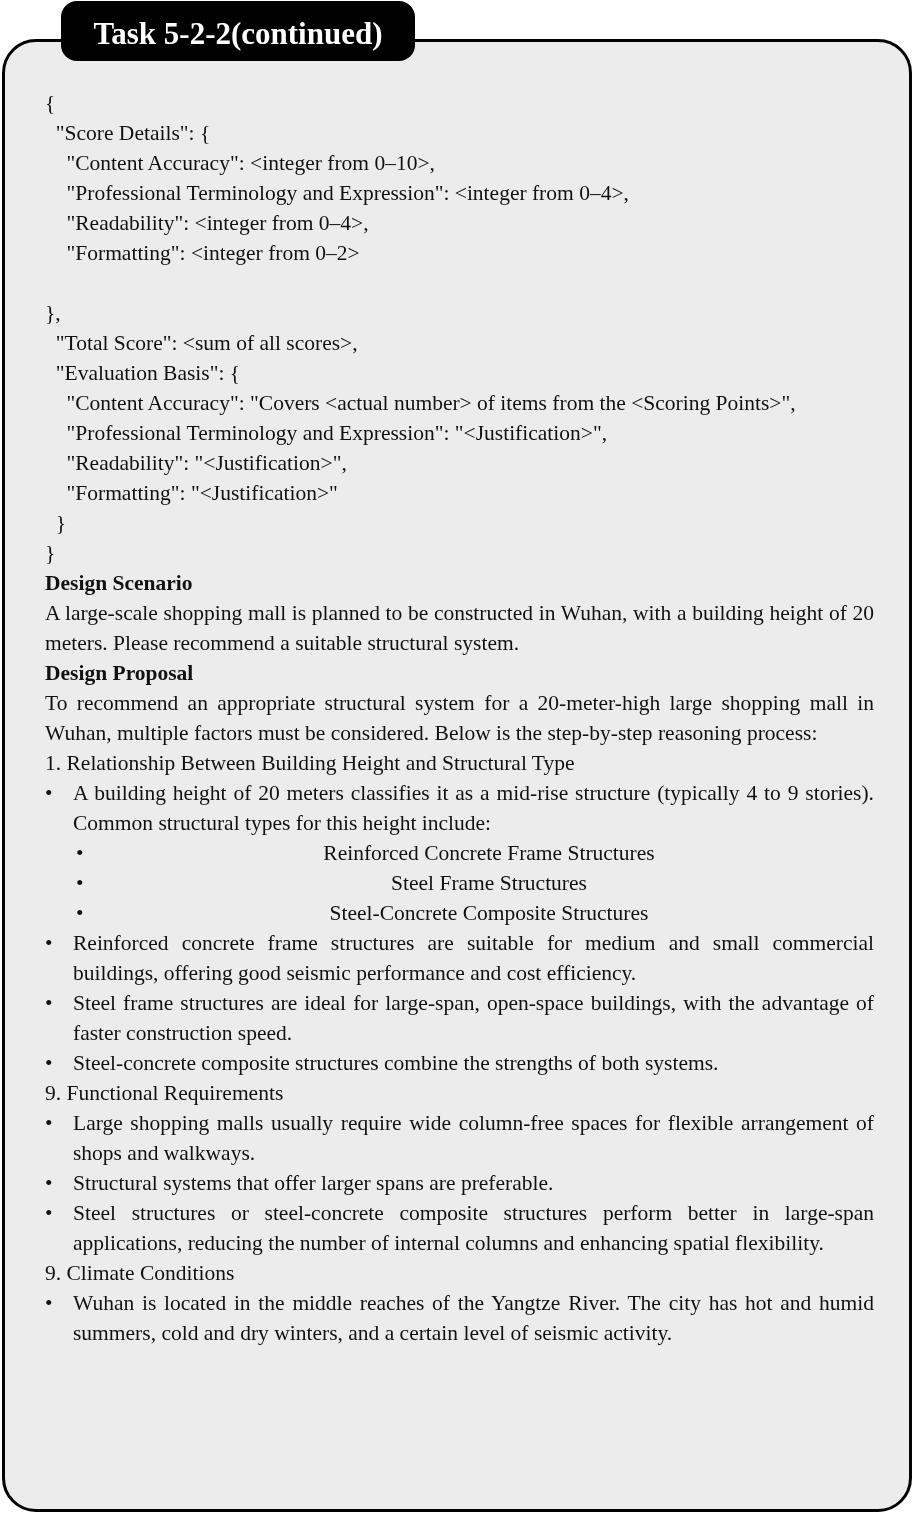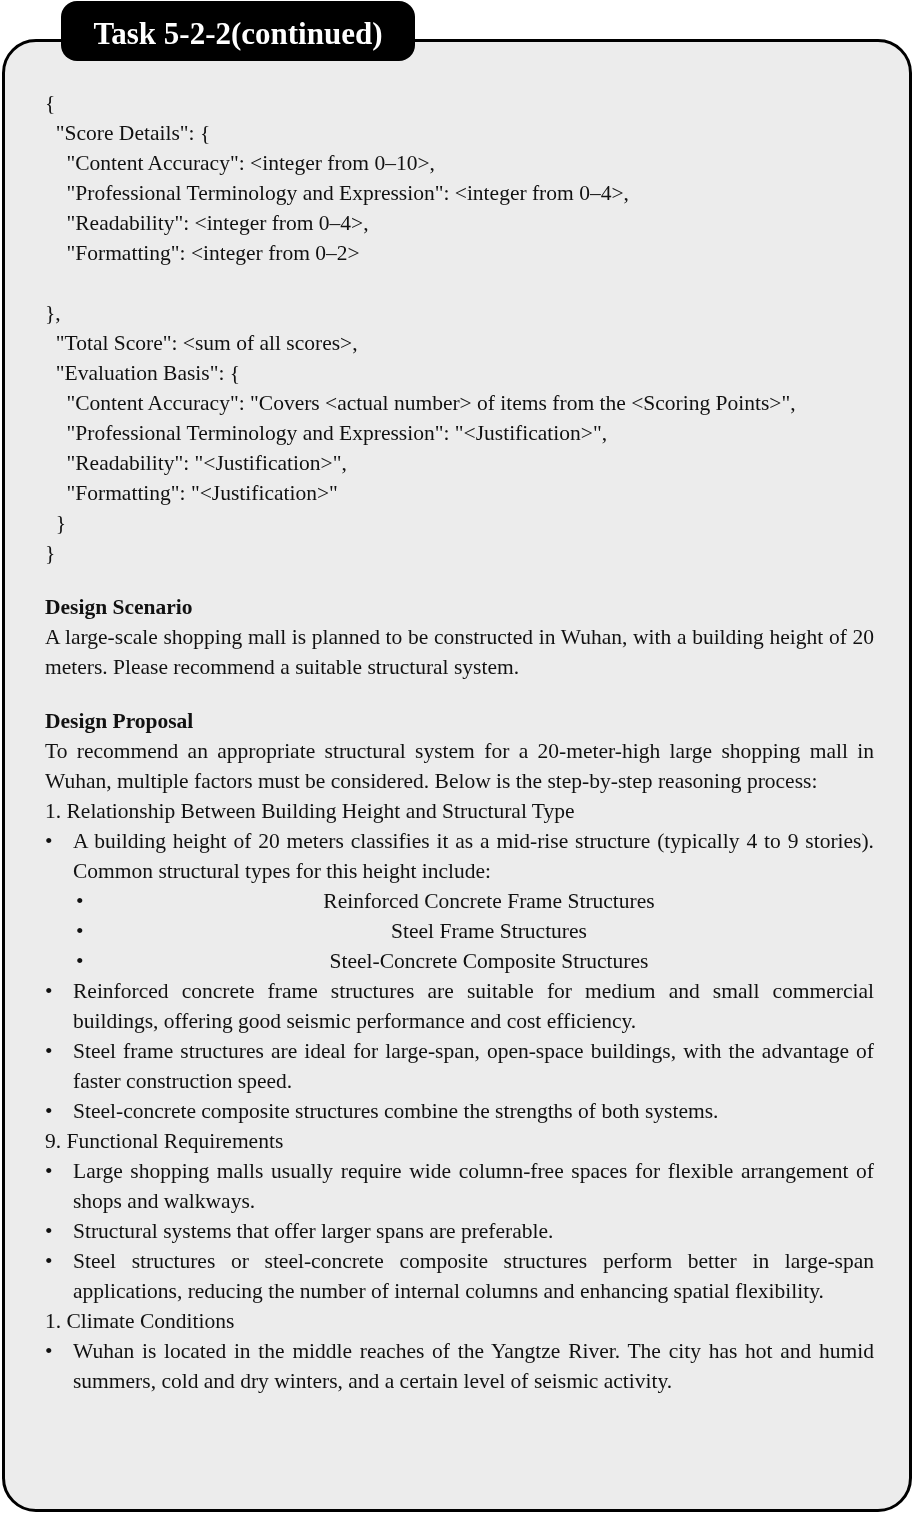--- a/index.html
+++ b/index.html
@@ -48,21 +48,21 @@
       top: 88px;
       width: 829px;
       font-size: 21.5px;
       line-height: 30px;
     }
     .line { white-space: pre; }
     .wrap {
       text-align: justify;
       text-align-last: left;
     }
-    .bold { font-weight: bold; margin-top: 24px; }
+    .bold { font-weight: bold; }
     .b1 {
       position: relative;
       padding-left: 28px;
       text-align: justify;
       text-align-last: left;
     }
     .b1::before {
       content: "•";
       position: absolute;
       left: 0;
@@ -125,16 +125,16 @@
   </div>
 
   <div>
     <div>9. Functional Requirements</div>
     <div class="b1">Large shopping malls usually require wide column-free spaces for flexible arrangement of shops and walkways.</div>
     <div class="b1">Structural systems that offer larger spans are preferable.</div>
     <div class="b1">Steel structures or steel-concrete composite structures perform better in large-span applications, reducing the number of internal columns and enhancing spatial flexibility.</div>
   </div>
 
   <div>
-    <div>1. Climate Conditions</div>
+    <div>9. Climate Conditions</div>
     <div class="b1">Wuhan is located in the middle reaches of the Yangtze River. The city has hot and humid summers, cold and dry winters, and a certain level of seismic activity.</div>
   </div>
 </div>
 
 </body></html>

